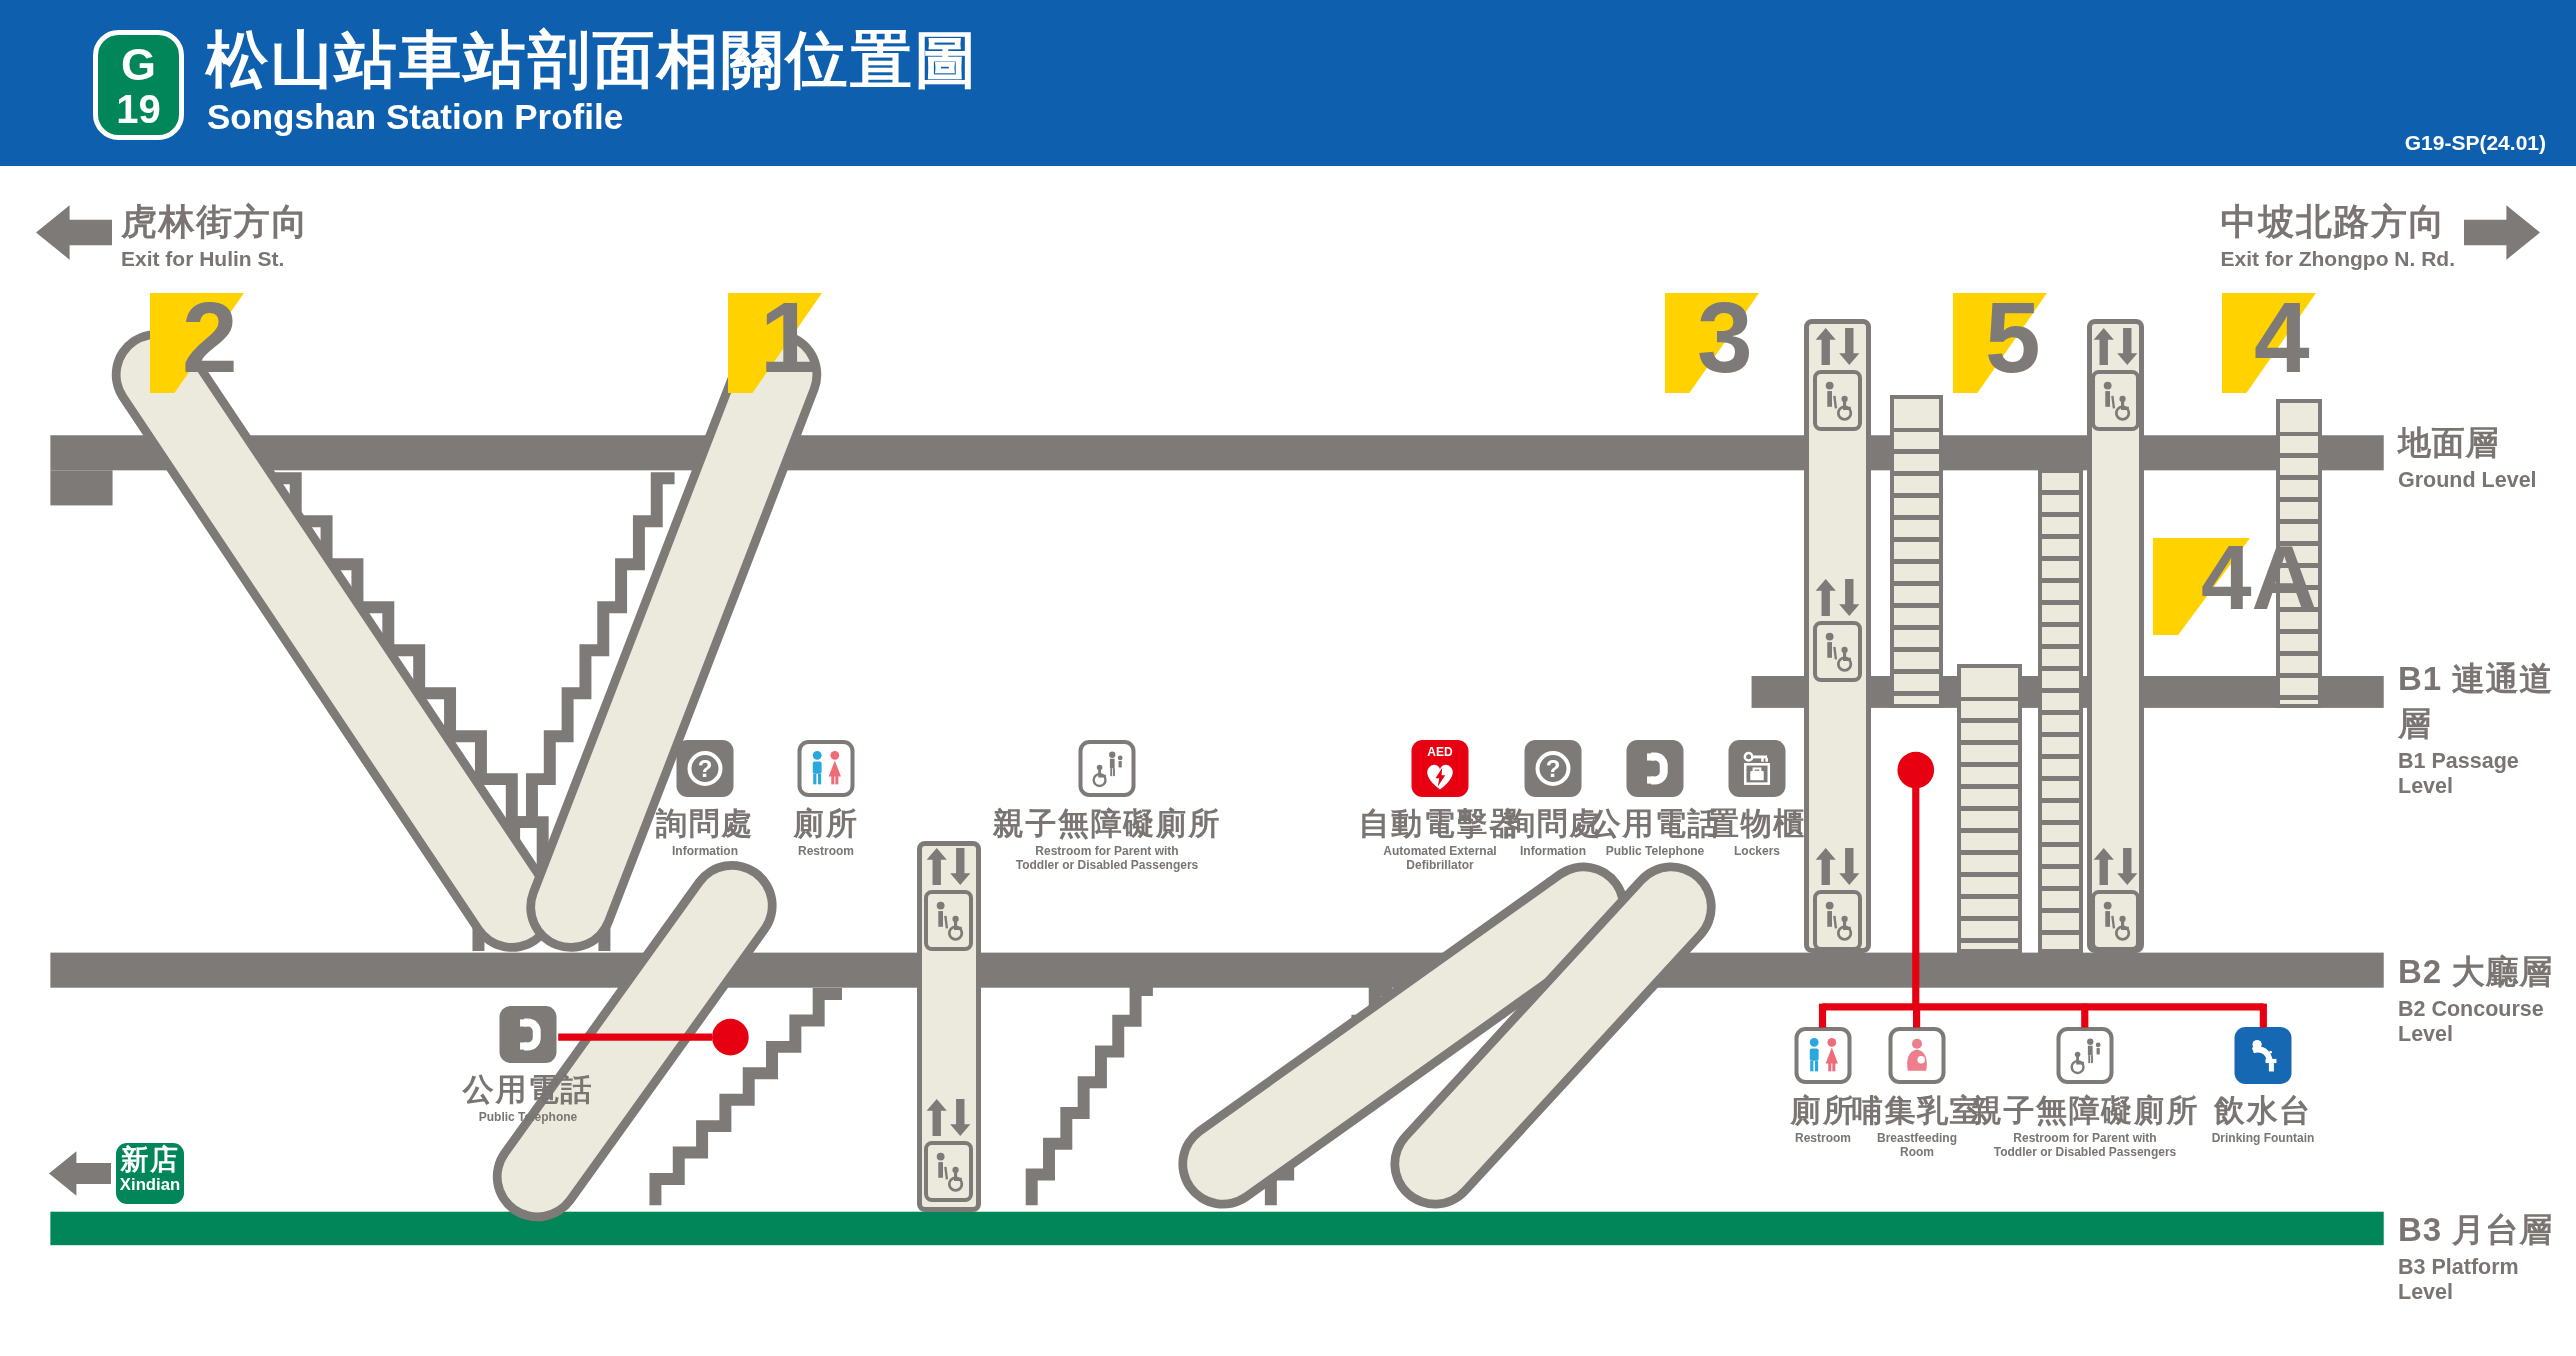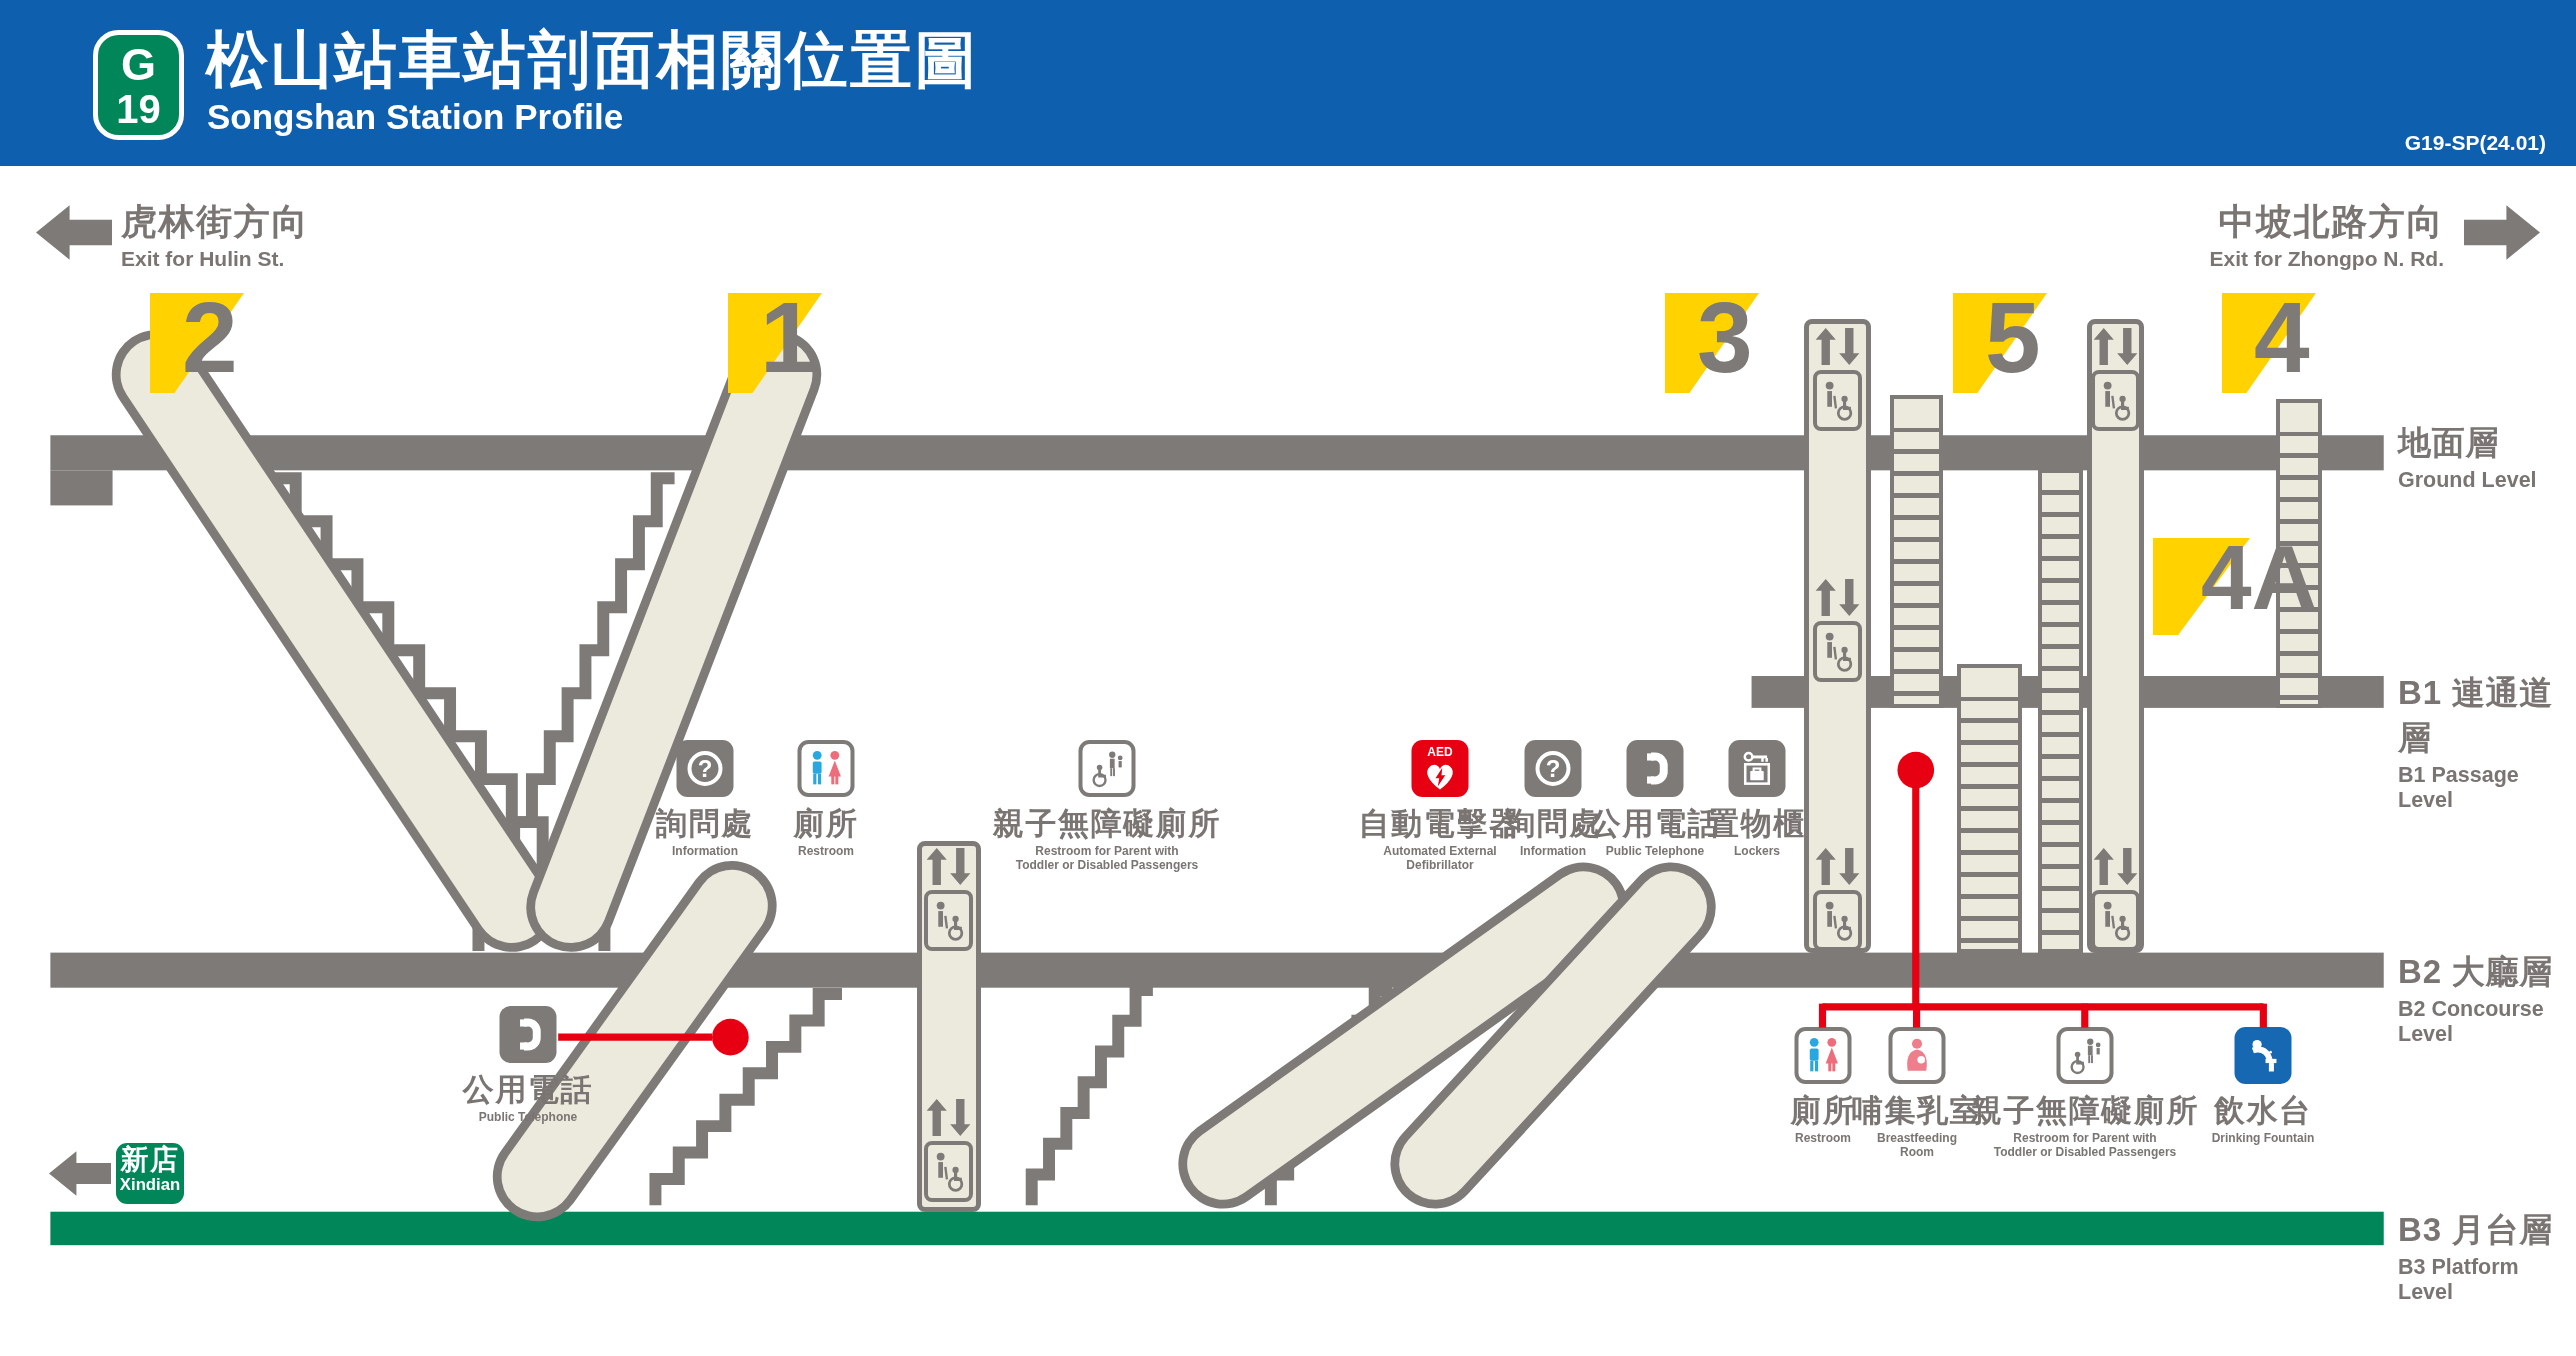--- a/index.html
+++ b/index.html
@@ -14,21 +14,21 @@
   .badge .bn { display:block; font-size:40px; line-height:41px; }
   .title-zh { position:absolute; left:206px; top:17.5px; color:#ffffff; font-size:62px; font-weight:bold; letter-spacing:2.4px; }
   .title-en { position:absolute; left:207px; top:97px; color:#fff; font-size:35px; font-weight:bold; }
   .hdr-code { position:absolute; right:30px; bottom:11px; color:#fff; font-size:21px; font-weight:bold; }
 
   
   .dir { position:absolute; z-index:2; color:#7A7573; }
   .dir .dzh { font-size:36px; font-weight:bold; letter-spacing:1.6px; }
   .dir .den { font-size:21px; font-weight:bold; }
   .dir-left  { left:121px; top:198px; }
-  .dir-right { right:132px; top:198px; text-align:right; }
+  .dir-right { right:121px; top:198px; text-align:left; }
   .dirarrow { position:absolute; z-index:2; }
 
   
   .base-svg { position:absolute; left:0; top:0; z-index:0; }
   .red-svg  { position:absolute; left:0; top:0; z-index:3; }
 
   
   .shaft { position:absolute; background:#ECEADD; border:5.6px solid #7D7A78; border-radius:8px; z-index:1; }
   .ladder { position:absolute; border:4.8px solid #7D7A78; z-index:1; display:flex; flex-direction:column; background:#ECEADD; }
   .ladder .cap { height:33px; background:#ECEADD; border-bottom:4.8px solid #7D7A78; }
@@ -297,21 +297,21 @@
     </div>
   <div class="flag flag-4a" style="left:2153px;top:538px">
       <div class="fy"></div>
       <span class="fn">4A</span>
     </div>
 
   <div class="lvl" style="top:421px">
     <div class="lzh">地面層</div>
     <div class="len">Ground Level</div>
   </div>
-  <div class="lvl" style="top:671px">
+  <div class="lvl" style="top:657px">
     <div class="lzh">B1 連通道層</div>
     <div class="len">B1 Passage Level</div>
   </div>
   <div class="lvl" style="top:950px">
     <div class="lzh">B2 大廳層</div>
     <div class="len">B2 Concourse Level</div>
   </div>
   <div class="lvl" style="top:1208px">
     <div class="lzh">B3 月台層</div>
     <div class="len">B3 Platform Level</div>

